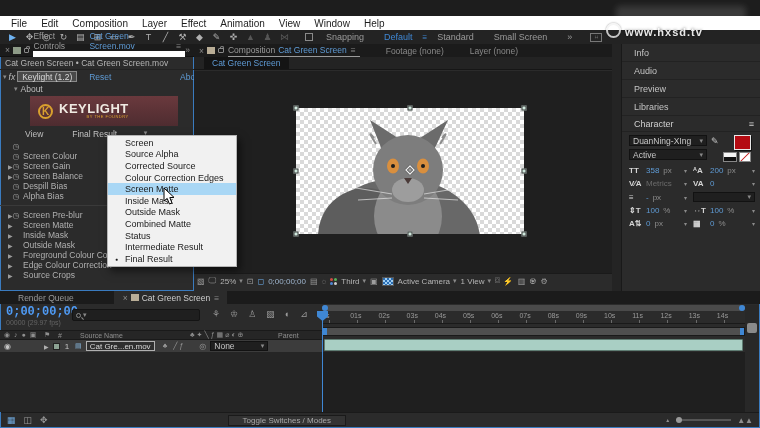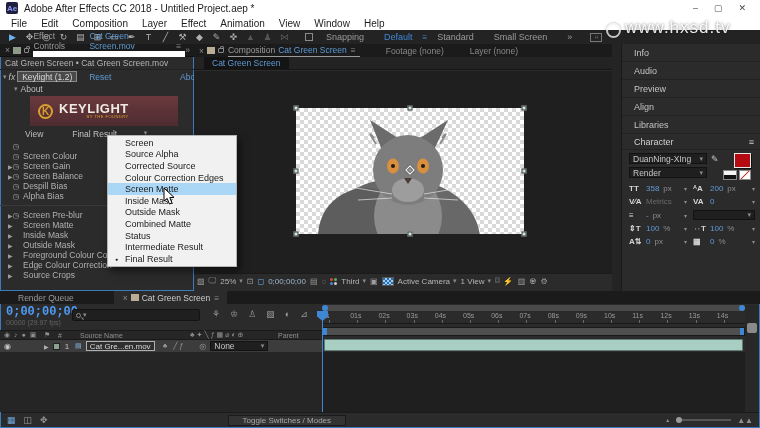--- a/index.html
+++ b/index.html
@@ -37,21 +37,21 @@
   .ws-box { width:12px; height:9px; border:1px solid #777; margin-left:8px; display:flex; align-items:center;
     justify-content:center; font-size:6px; color:#999; }
 
   
   .watermark { left:606px; top:10px; width:152px; height:28px; z-index:60; display:flex; align-items:flex-end;
     gap:4px; opacity:.92; pointer-events:none; }
   .wm-blob { position:absolute; left:10px; top:-4px; width:130px; height:16px; background:#fff; opacity:.14;
     filter:blur(3px); border-radius:4px; }
   .wm-logo { width:15px; height:15px; border:2px solid #f2f2f2; border-radius:50%; opacity:.85;
     box-shadow:0 0 2px rgba(0,0,0,.6); }
-  .wm-text { color:#fafafa; font-weight:normal; font-size:17px; letter-spacing:1px;
+  .wm-text { color:#fafafa; font-weight:bold; font-size:11px; letter-spacing:1px;
     text-shadow:0 0 3px rgba(0,0,0,.7); }
 
   
   .panel-tabs { height:13px; background:#1b1b1b; display:flex; align-items:center; font-size:8.5px; color:#9a9a9a; }
   .ptab-close { margin:0 3px 0 5px; color:#8a8a8a; }
   .ptab-swatch { width:8px; height:7px; background:#8e9b88; margin-right:3px; }
   .ptab-lock { width:6px; height:5px; border:1px solid #8a8a8a; border-radius:1px; position:relative; margin-right:4px; }
   .ptab-lock::before { content:""; position:absolute; left:1px; top:-3px; width:2px; height:2px;
     border:1px solid #8a8a8a; border-bottom:none; border-radius:2px 2px 0 0; }
   .ptab-target { color:#5f9bd5; margin-left:3px; }
@@ -217,29 +217,20 @@
   .tb-zoom { margin-left:auto; display:flex; align-items:center; gap:6px; color:#8f8f8f; }
   .zoom-track { width:55px; height:2px; background:#555; position:relative; }
   .zoom-knob { position:absolute; left:0; top:-2px; width:6px; height:6px; border-radius:50%; background:#999; }
   .mountain-s { font-size:5px; } .mountain-l { font-size:8px; }
 </style>
 </head>
 <body>
 
 <div id="app">
 
-  <div class="abs titlebar">
-    <span class="ae-logo">Ae</span>
-    <span>Adobe After Effects CC 2018 - Untitled Project.aep *</span>
-    <span class="win-controls">
-      <span>–</span>
-      <span>▢</span>
-      <span>✕</span>
-    </span>
-  </div>
 
   <div class="abs menubar">
 
   <span class="menu-item">File</span>
       <span class="menu-item">Edit</span>
       <span class="menu-item">Composition</span>
       <span class="menu-item">Layer</span>
       <span class="menu-item">Effect</span>
       <span class="menu-item">Animation</span>
       <span class="menu-item">View</span>
@@ -496,39 +487,36 @@
     <div class="side-row">
           <span>Info</span>
         </div>
         <div class="side-row">
           <span>Audio</span>
         </div>
         <div class="side-row">
           <span>Preview</span>
         </div>
         <div class="side-row">
-          <span>Align</span>
-        </div>
-        <div class="side-row">
           <span>Libraries</span>
         </div>
       </div>
     <div class="char-header">
       <span>Character</span>
       <span>≡</span>
     </div>
     <div class="char-body">
       <div class="char-row1">
         <span class="char-selects">
           <span class="sel char-sel">
             <span>DuanNing-XIng</span>
             <span class="caret">▾</span>
           </span>
           <span class="sel char-sel">
-            <span>Render</span>
+            <span>Active</span>
             <span class="caret">▾</span>
           </span>
         </span>
         <span class="eyedropper">✎</span>
         <span style="display:flex;flex-direction:column;gap:2px;align-items:flex-end">
           <span class="swatch-red"></span>
           <span style="display:flex;gap:2px">
             <span class="stroke-ind"></span>
             <span class="stroke-none"></span>
           </span>

